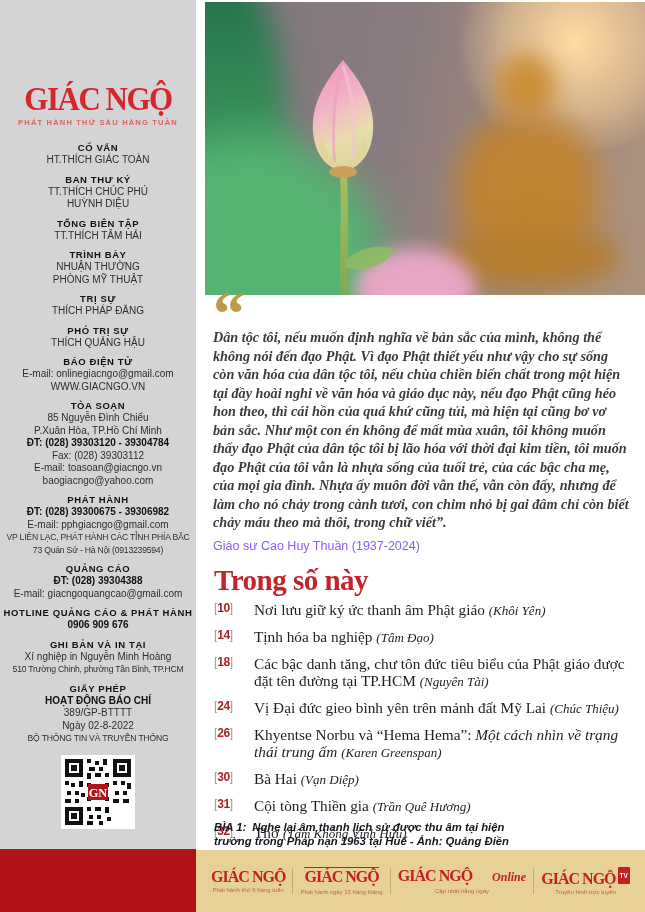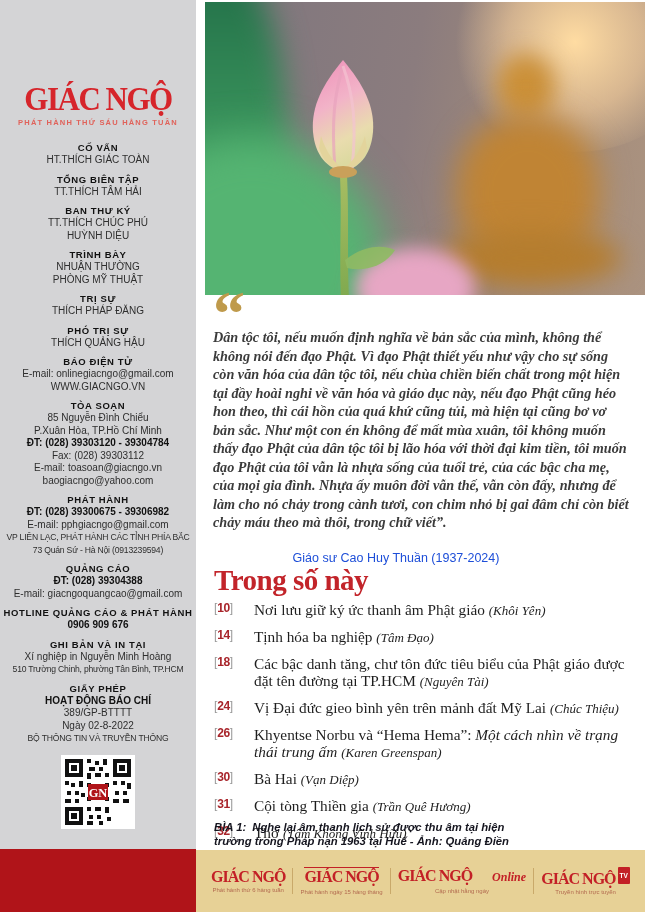--- a/index.html
+++ b/index.html
@@ -46,21 +46,21 @@
   .photo .lotus2 { position:absolute; left:150px; top:246px; width:120px; height:80px; border-radius:50%;
            background:#e7a6c4; filter:blur(9px); }
   .photo svg.bud { position:absolute; left:78px; top:48px; }
 
   
   .quote { position:absolute; left:17px; top:294px; width:418px; }
   .quote-mark { font-family:"Liberation Serif", serif; font-weight:bold; font-size:64px; line-height:40px;
                 color:#bf9a4b; height:34px; }
   .quote-text { font-family:"Liberation Serif", serif; font-style:italic; font-weight:bold;
                 font-size:14.2px; line-height:18.5px; color:#3b3b3b; }
-  .quote-author { margin-top:19px; padding-right:52px; text-align:center; font-size:12.5px; color:#1d4ed8; }
+  .quote-author { margin-top:7px; padding-right:52px; text-align:left; font-size:12.5px; color:#8b5cf6; }
 
   
   .toc-title { position:absolute; left:18px; top:564px; font-family:"Liberation Serif", serif;
                font-weight:bold; font-size:29px; letter-spacing:-.5px; color:#c2242a; }
   .toc { position:absolute; left:18px; top:598px; width:424px; list-style:none; }
   .toc-row { display:flex; align-items:flex-start; margin-bottom:6px; }
   .toc-pg { flex:none; width:40px; font-family:Liberation Sans, sans-serif; font-size:12px; line-height:20px; }
   .toc-pg .br { color:#9a9a9a; font-weight:normal; }
   .toc-pg .no { color:#a8242a; font-weight:bold; letter-spacing:-.5px; }
   .toc-text { font-family:"Liberation Serif", serif; font-size:15.3px; line-height:17px;
@@ -95,27 +95,27 @@
   <aside class="sidebar">
     <div class="logo">GIÁC NGỘ</div>
     <div class="tagline">PHÁT HÀNH THỨ SÁU HẰNG TUẦN</div>
 
     <div class="mast-sections">
       <div class="mast-sec">
         <h3>CỐ VẤN</h3>
         <div class="ln">HT.THÍCH GIÁC TOÀN</div>
       </div>
       <div class="mast-sec">
-        <h3>TỔNG BIÊN TẬP</h3>
-        <div class="ln">TT.THÍCH TÂM HẢI</div>
-      </div>
-      <div class="mast-sec">
         <h3>BAN THƯ KÝ</h3>
         <div class="ln">TT.THÍCH CHÚC PHÚ</div>
         <div class="ln">HUỲNH DIỆU</div>
+      </div>
+      <div class="mast-sec">
+        <h3>TỔNG BIÊN TẬP</h3>
+        <div class="ln">TT.THÍCH TÂM HẢI</div>
       </div>
       <div class="mast-sec">
         <h3>TRÌNH BÀY</h3>
         <div class="ln">NHUẬN THƯỜNG</div>
         <div class="ln">PHÒNG MỸ THUẬT</div>
       </div>
       <div class="mast-sec">
         <h3>TRỊ SỰ</h3>
         <div class="ln">THÍCH PHÁP ĐĂNG</div>
       </div>

